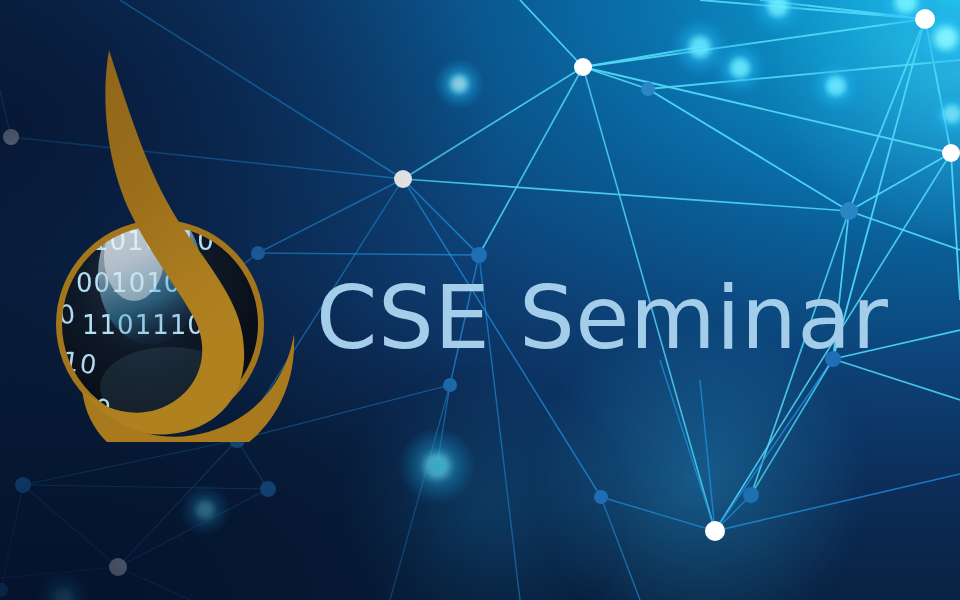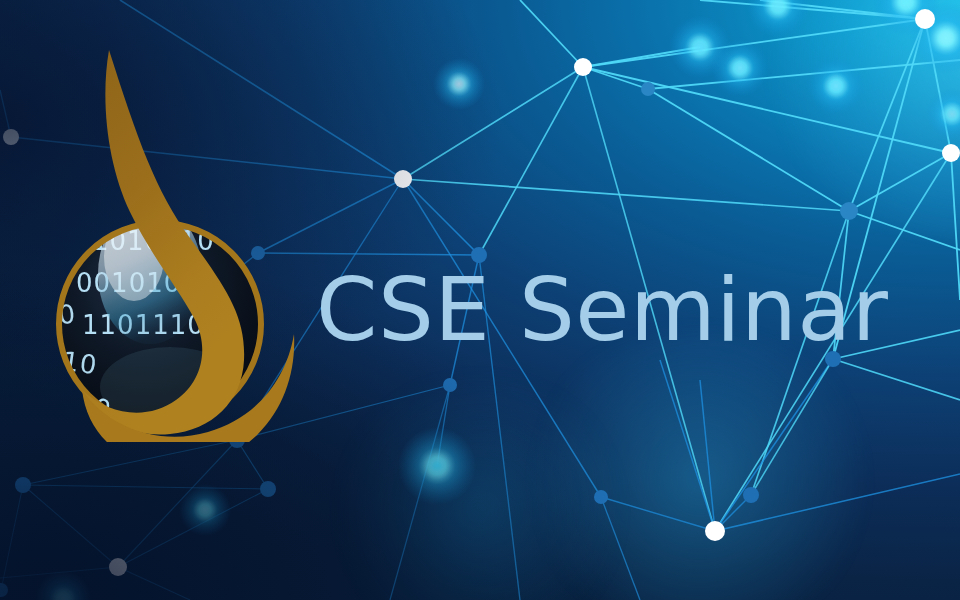--- a/index.html
+++ b/index.html
@@ -73,21 +73,21 @@
     top: 42px;
     width: 300px;
     height: 400px;
   }
   #logo svg { display: block; width: 100%; height: 100%; }
 
   
   #title {
     position: absolute;
     left: 316px;
-    top: 266px;
+    top: 274px;
     font-size: 88px;
     line-height: 1;
     letter-spacing: 0.5px;
     font-weight: 400;
     color: #a3cde9;
     white-space: nowrap;
     font-family: "DejaVu Sans", sans-serif;
   }
 </style>
 </head>

